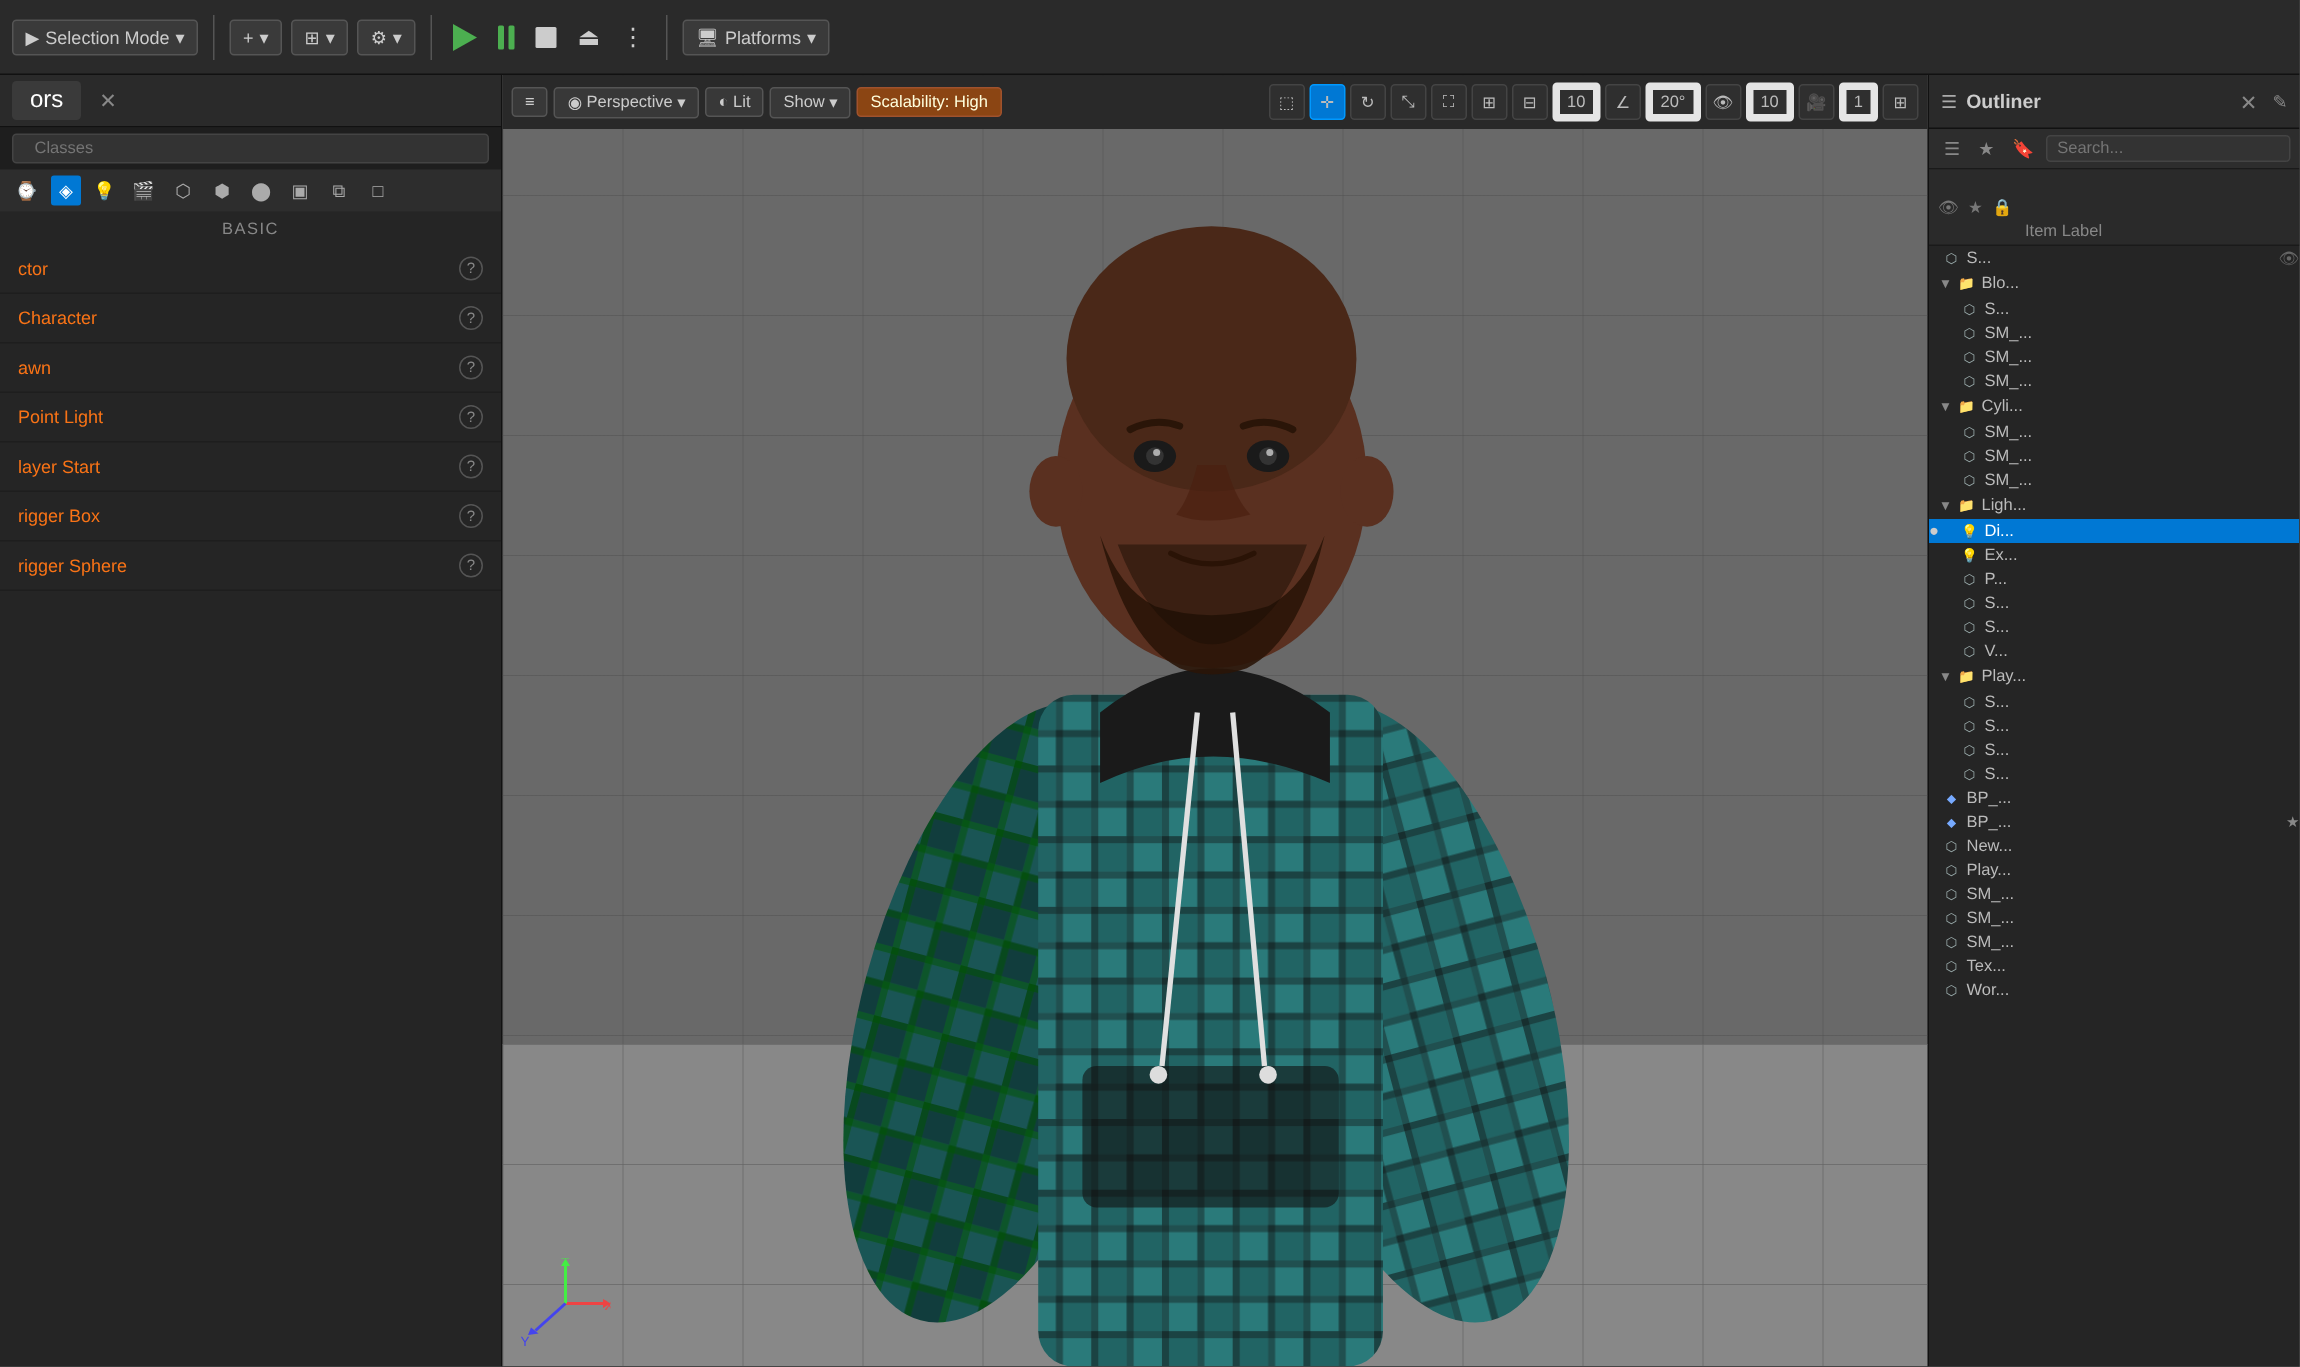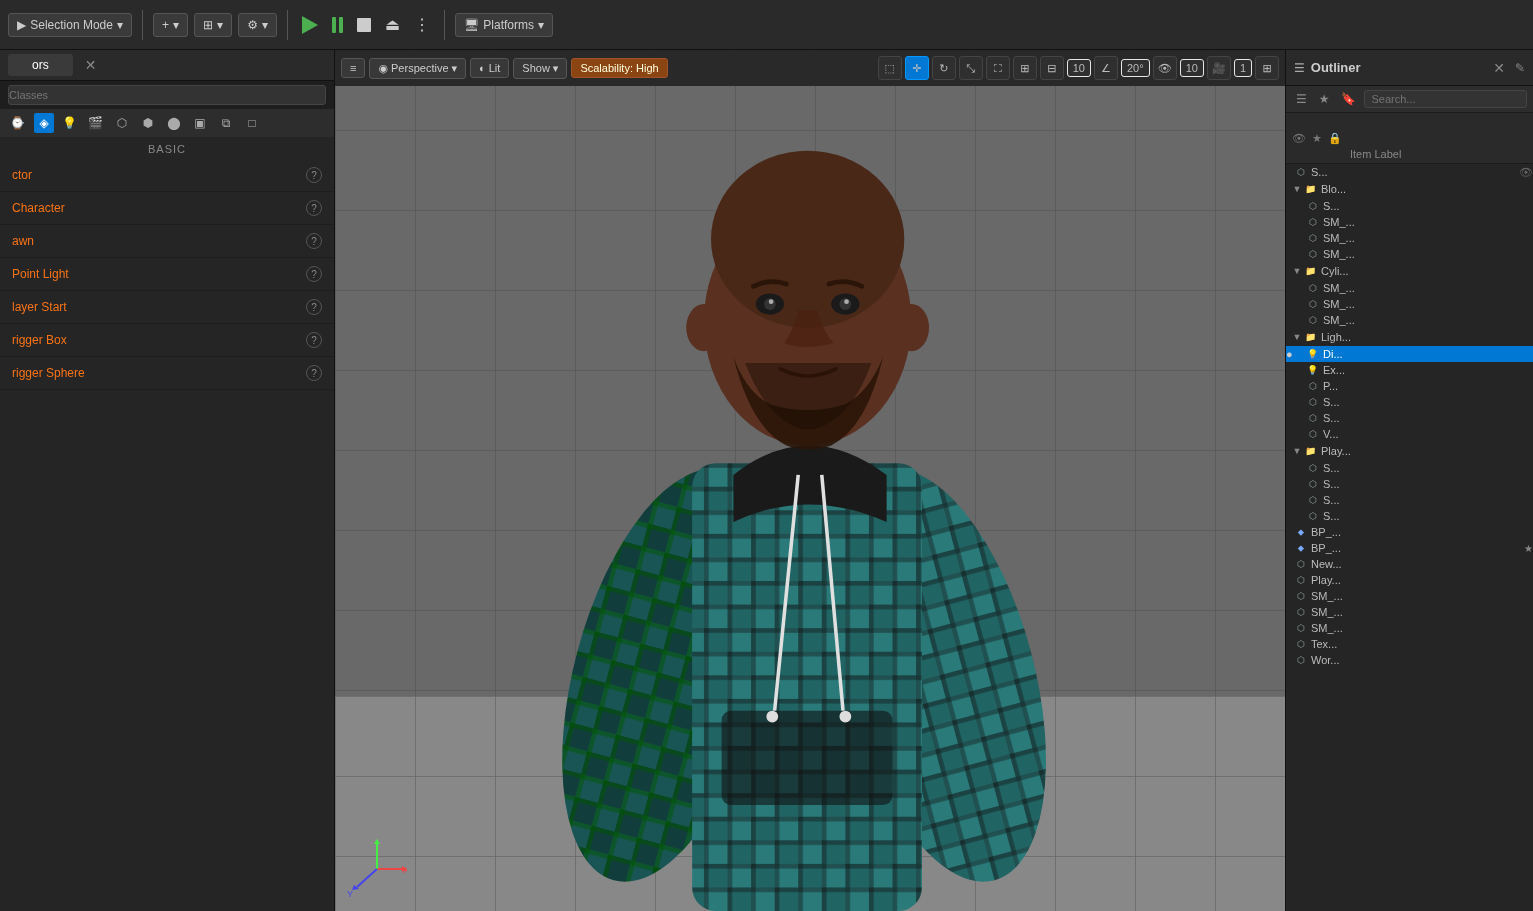--- a/index.html
+++ b/index.html
@@ -91,46 +91,46 @@
     }
     .left-panel-tab {
       background: #2a2a2a;
       border-bottom: 1px solid #111;
       display: flex;
       align-items: center;
       padding: 4px 8px;
       gap: 8px;
     }
     .tab-item {
-      padding: 4px 24px;
+      padding: 4px 12px;
       border-radius: 3px;
       cursor: pointer;
       color: #aaa;
-      font-size: 12px;
+      font-size: 16px;
     }
     .tab-item.active {
       background: #3a3a3a;
       color: #fff;
     }
     .tab-close {
       color: #888;
       cursor: pointer;
       font-size: 14px;
       margin-left: 4px;
     }
     .search-bar {
       background: #1e1e1e;
       padding: 4px 8px;
     }
     .search-bar input {
       width: 100%;
       background: #333;
       border: 1px solid #444;
       color: #ccc;
-      padding: 3px 0;
+      padding: 3px 14px;
       border-radius: 3px;
       font-size: 11px;
     }
     .icon-row {
       display: flex;
       align-items: center;
       padding: 4px 8px;
       gap: 6px;
       background: #2d2d2d;
     }
@@ -220,21 +220,21 @@
       border: 1px solid #444;
       color: #bbb;
       width: 24px; height: 24px;
       border-radius: 3px;
       display: flex; align-items: center; justify-content: center;
       cursor: pointer;
       font-size: 11px;
     }
     .vp-tool-label {
       background: rgba(50,50,50,0.7);
-      border: 1px solid #e5e5e5;
+      border: 5px solid #e5e5e5;
       color: #bbb;
       padding: 2px 5px;
       border-radius: 3px;
       font-size: 11px;
     }
 
     
     .character-container {
       position: absolute;
       top: 36px; left: 0; right: 0; bottom: 0;

